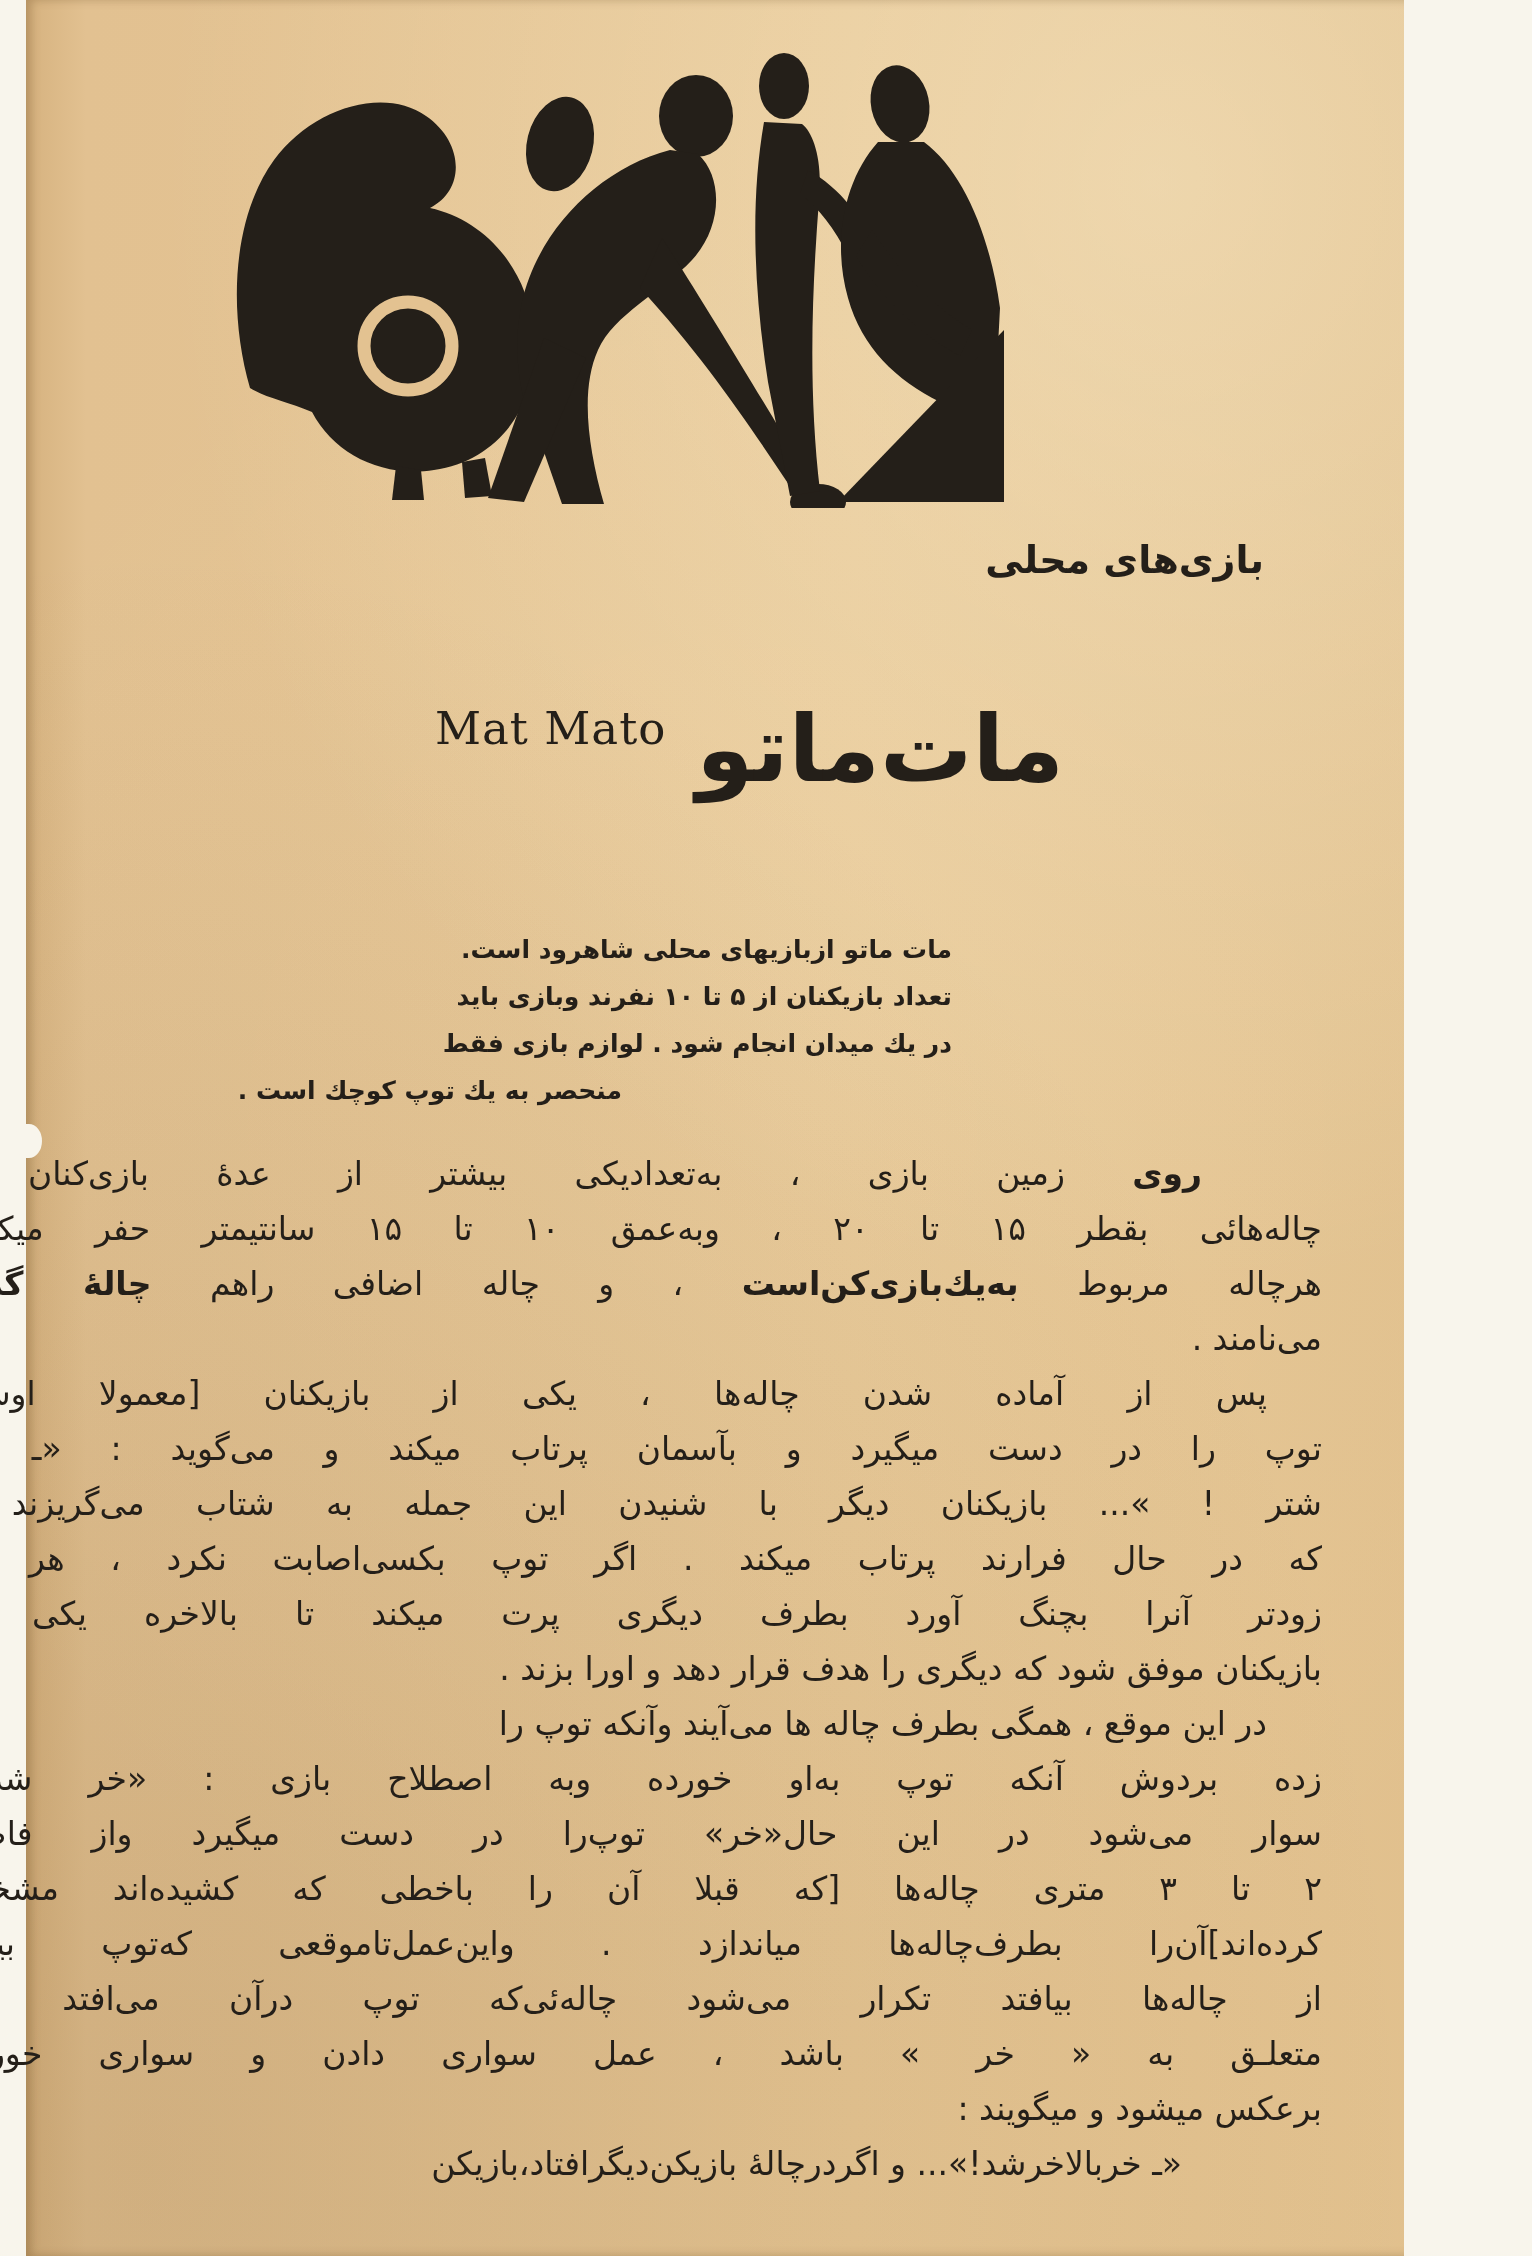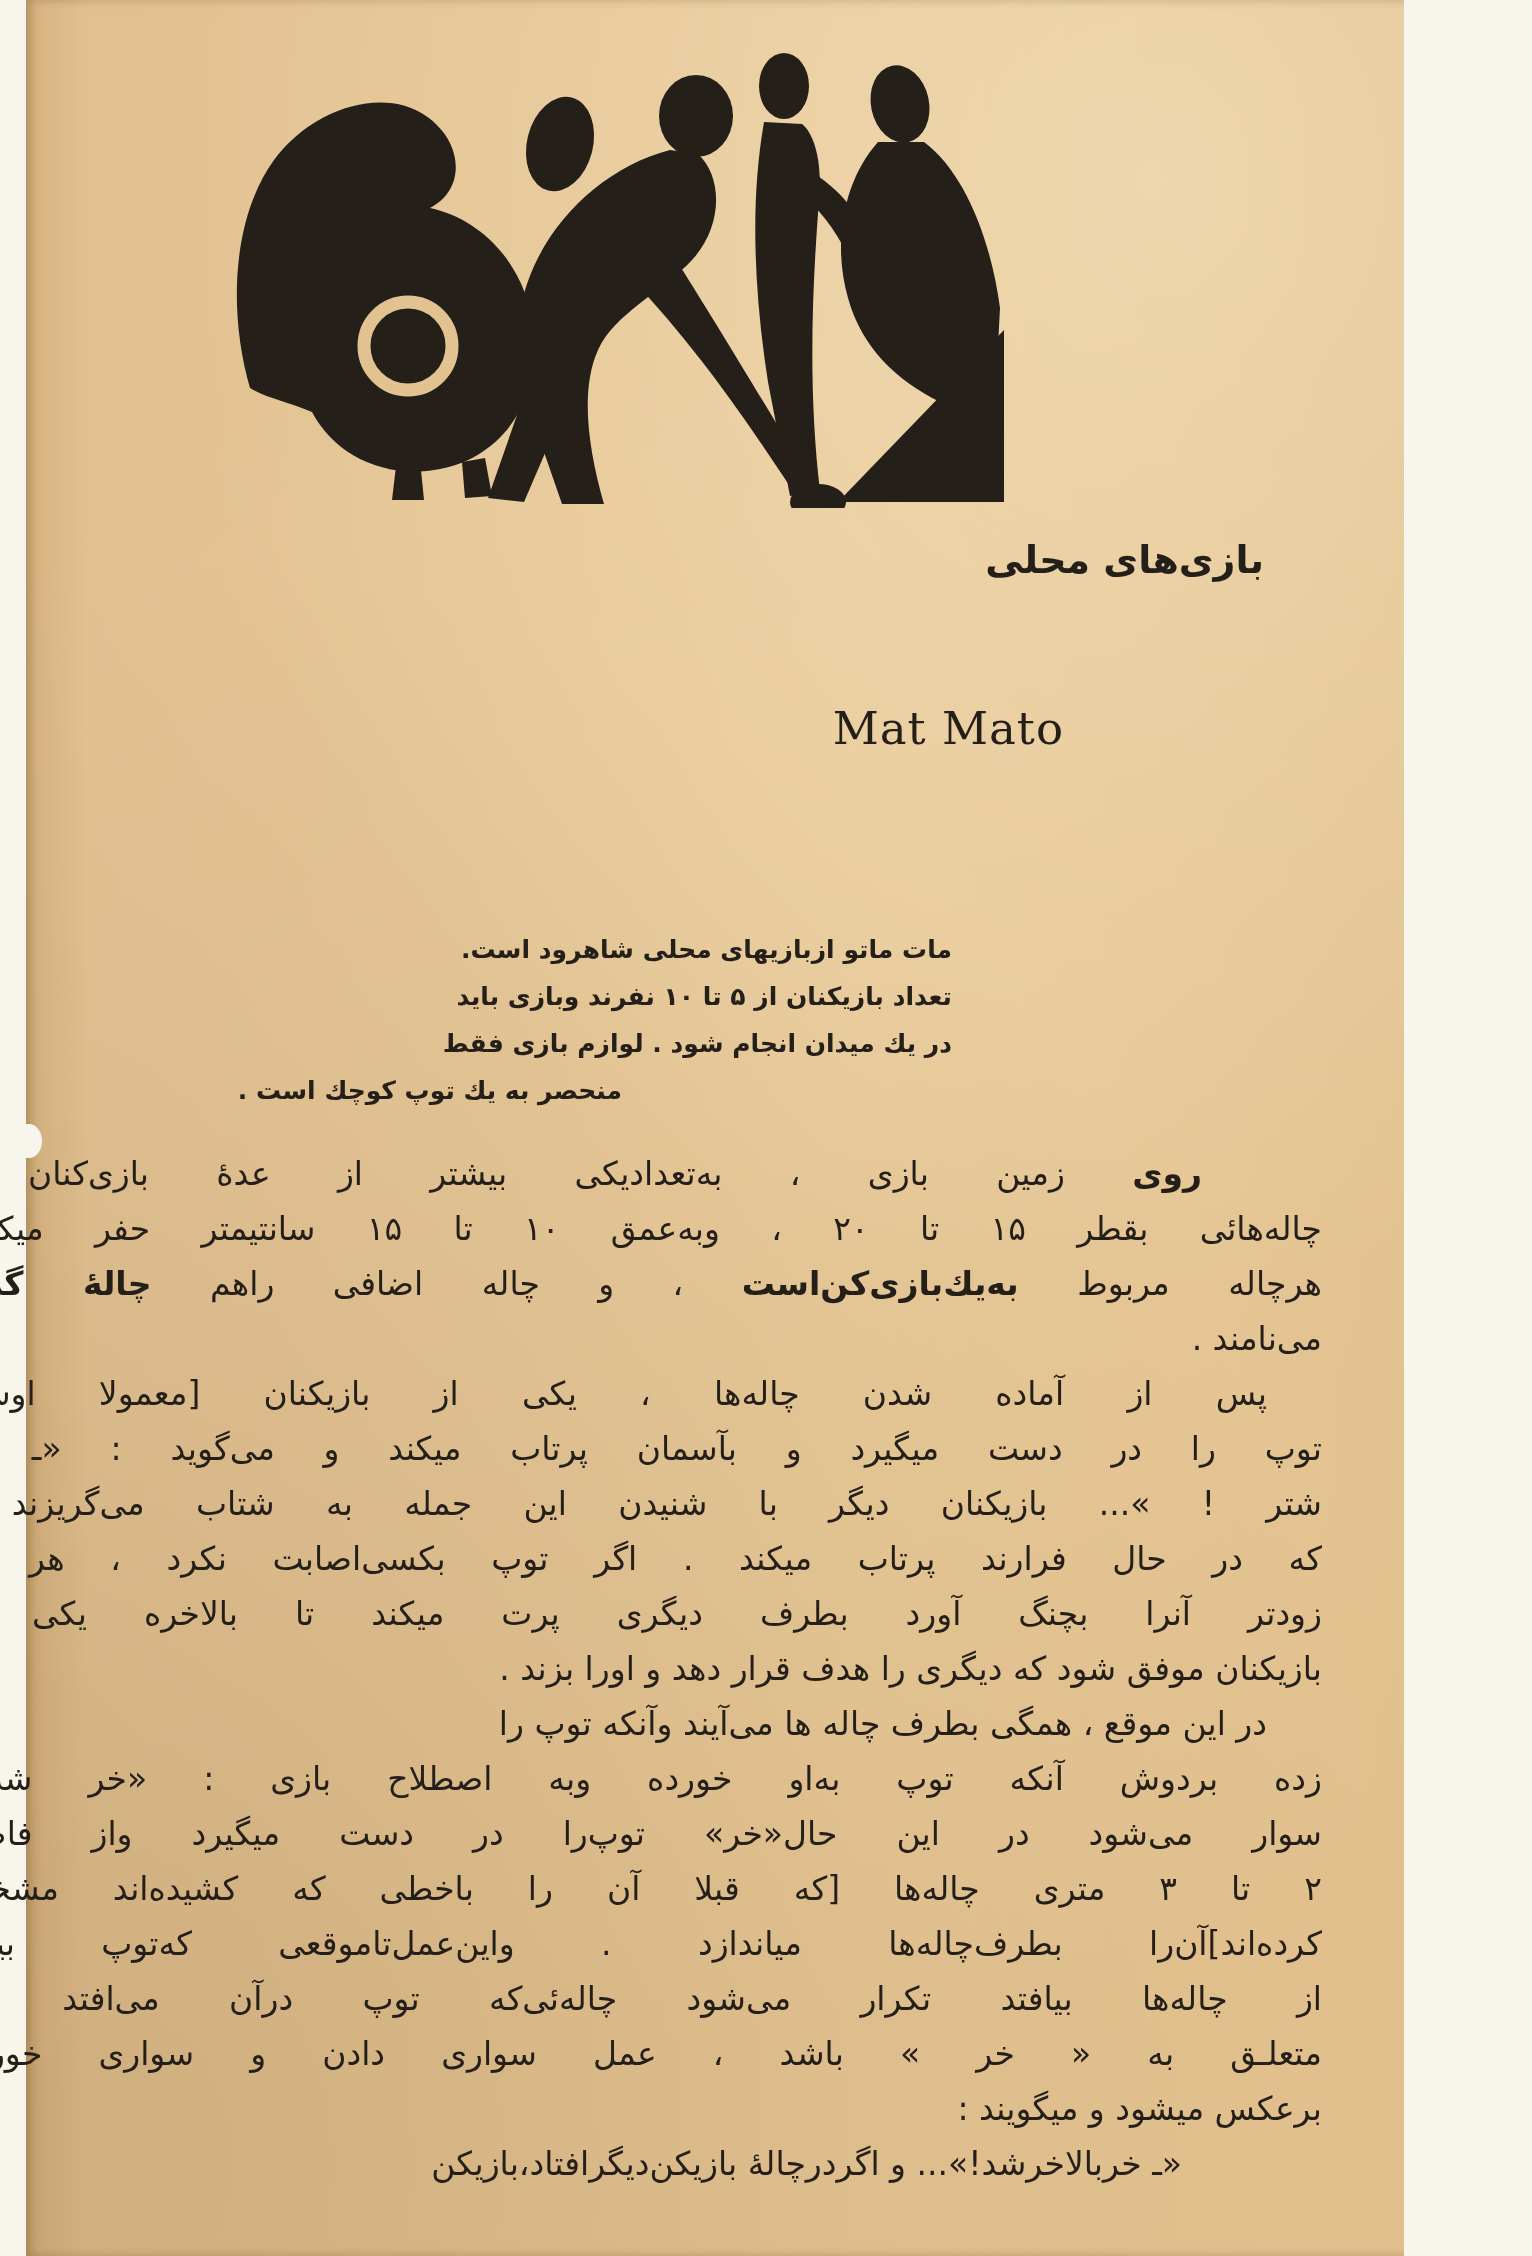--- a/index.html
+++ b/index.html
@@ -92,20 +92,21 @@
         <path d="M700,180 C726,220 760,256 800,280 L788,306 C744,282 708,246 684,206 Z"></path>
         <path d="M666,452 L832,280 L832,452 Z"></path>
       </g>
     </g>
   </svg>
 
   <div class="section-label">بازی‌های محلی</div>
 
   <div class="title-row">
     <span class="title-latin">Mat Mato</span>
+    <span class="title-persian">مات‌ماتو</span>
   </div>
 
   <div class="intro">
       <div class="line">مات ماتو ازبازیهای محلی شاهرود است.</div>
       <div class="line">تعداد بازیكنان از ۵ تا ۱۰ نفرند وبازی باید</div>
       <div class="line">در یك میدان انجام شود . لوازم بازی فقط</div>
       <div class="line" style="padding-right: 330px;">منحصر به یك توپ كوچك است .</div>
     </div>
 
   <div class="bodytext">

